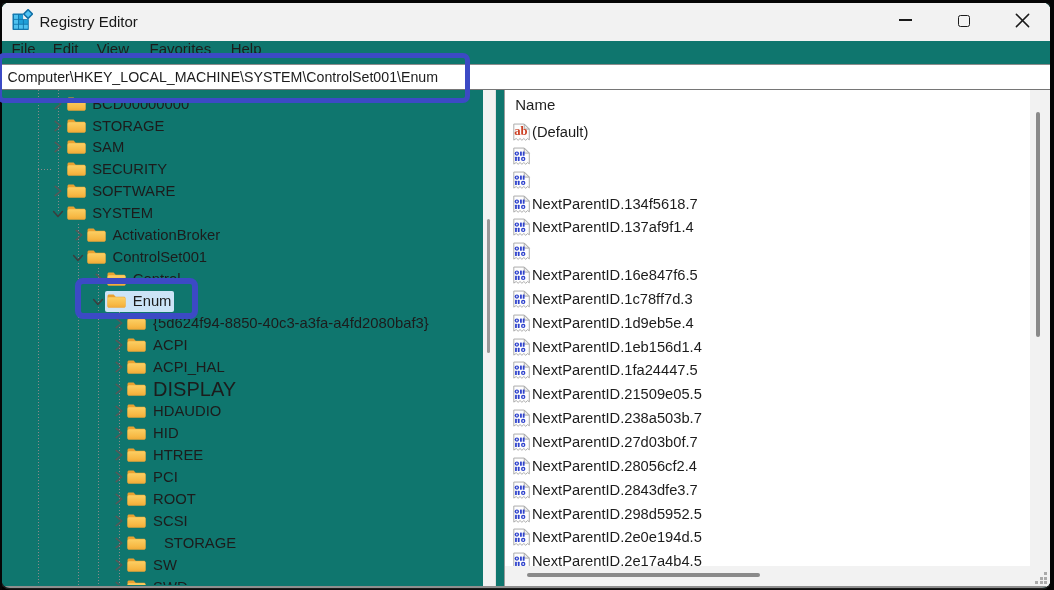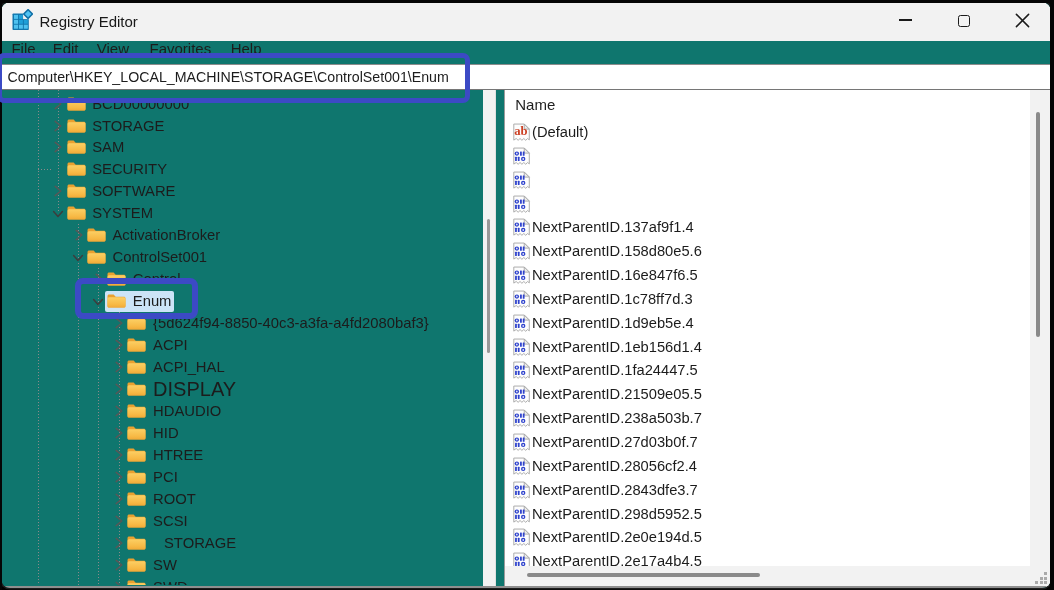--- a/index.html
+++ b/index.html
@@ -36,21 +36,21 @@
 <div class="abs" style="left:956.5px;top:13px;width:10.6px;height:10.6px;border:1.5px solid #1a1a1a;border-radius:2.5px"></div>
 <svg class="abs" style="left:1014px;top:11.5px" width="15" height="15" viewBox="0 0 15 15">
       <path d="M1.4 1.4 L13.6 13.6 M13.6 1.4 L1.4 13.6" stroke="#1a1a1a" stroke-width="1.5" stroke-linecap="round"></path>
     </svg>
 <div class="lbl" style="left:10.4px;top:36.3px;line-height:22px;">File</div>
 <div class="lbl" style="left:51.7px;top:36.3px;line-height:22px;">Edit</div>
 <div class="lbl" style="left:95.8px;top:36.3px;line-height:22px;">View</div>
 <div class="lbl" style="left:148.5px;top:36.3px;line-height:22px;">Favorites</div>
 <div class="lbl" style="left:229.7px;top:36.3px;line-height:22px;">Help</div>
 <div class="abs" style="left:0;top:62.3px;width:1049.5px;height:25.8px;background:#fff;border-top:1.3px solid #8c8c8c;border-bottom:1.5px solid #767676;box-sizing:border-box"></div>
-<div class="lbl" style="left:6.5px;top:64.3px;font-size:14.2px;letter-spacing:0px">Computer\HKEY_LOCAL_MACHINE\STORAGE\ControlSet001\Enum</div>
+<div class="lbl" style="left:6.5px;top:64.3px;font-size:14.2px;letter-spacing:0px">Computer\HKEY_LOCAL_MACHINE\SYSTEM\ControlSet001\Enum</div>
 <div class="abs" style="left:481.5px;top:88.3px;width:12.5px;height:497px;background:#f2f2f2"></div>
 <div class="abs" style="left:485.5px;top:217.5px;width:3.6px;height:134px;background:#989898;border-radius:2px"></div>
 <div class="abs" style="left:494.3px;top:88.3px;width:1px;height:497px;background:#e0e0e0"></div>
 <div class="abs" style="left:503.2px;top:88.3px;width:1.2px;height:497px;background:#9b9b9b"></div>
 <div class="abs" style="left:1029px;top:88.3px;width:20.5px;height:497px;background:#f2f2f2"></div>
 <div class="abs" style="left:1035px;top:110.5px;width:4px;height:225px;background:#8a8a8a;border-radius:2px"></div>
 <div class="abs" style="left:504.4px;top:564px;width:545px;height:21.5px;background:#f2f2f2"></div>
 <div class="abs" style="left:526px;top:571px;width:233px;height:4.8px;background:#8a8a8a;border-radius:2.4px"></div>
 <div class="abs" style="left:1043.4px;top:570.7px;width:2.8px;height:2.8px;background:#aaaaaa"></div>
 <div class="abs" style="left:1038.8px;top:575.3px;width:2.8px;height:2.8px;background:#aaaaaa"></div>
@@ -292,20 +292,21 @@
           <ellipse cx="4.6" cy="6.2" rx="2.1" ry="2.0"></ellipse>
           <ellipse cx="4.6" cy="6.2" rx="0.7" ry="0.9" fill="#fff"></ellipse>
           <rect x="7.6" y="4.2" width="1.7" height="4.0" rx="0.5"></rect>
           <rect x="10.2" y="4.2" width="1.7" height="4.0" rx="0.5"></rect>
           <rect x="2.9" y="9.3" width="1.7" height="4.0" rx="0.5"></rect>
           <rect x="5.5" y="9.3" width="1.7" height="4.0" rx="0.5"></rect>
           <ellipse cx="10.6" cy="11.3" rx="2.1" ry="2.0"></ellipse>
           <ellipse cx="10.6" cy="11.3" rx="0.7" ry="0.9" fill="#fff"></ellipse>
         </g>
       </svg>
+<div class="lbl" style="left:26.6px;top:102.8px;font-size:14.7px">NextParentID.134f5618.7</div>
 <svg class="abs" style="left:6.6px;top:128.6px" width="19" height="19" viewBox="0 0 18 18">
         <path d="M1.7 1 H11.6 L16.4 5.8 V16 L14.8 14.7 L13 16.4 L11.2 14.7 L9.4 16.4 L7.6 14.7 L5.8 16.4 L4 14.7 L1.7 16.2 Z" fill="#fdfdfd" stroke="#a9a9a9" stroke-width="0.9"></path>
         <path d="M11.6 1 L16.4 5.8 H11.6 Z" fill="#ececec" stroke="#a9a9a9" stroke-width="0.9"></path>
         <g fill="#2f43cd">
           <ellipse cx="4.6" cy="6.2" rx="2.1" ry="2.0"></ellipse>
           <ellipse cx="4.6" cy="6.2" rx="0.7" ry="0.9" fill="#fff"></ellipse>
           <rect x="7.6" y="4.2" width="1.7" height="4.0" rx="0.5"></rect>
           <rect x="10.2" y="4.2" width="1.7" height="4.0" rx="0.5"></rect>
           <rect x="2.9" y="9.3" width="1.7" height="4.0" rx="0.5"></rect>
           <rect x="5.5" y="9.3" width="1.7" height="4.0" rx="0.5"></rect>
@@ -321,21 +322,20 @@
           <ellipse cx="4.6" cy="6.2" rx="2.1" ry="2.0"></ellipse>
           <ellipse cx="4.6" cy="6.2" rx="0.7" ry="0.9" fill="#fff"></ellipse>
           <rect x="7.6" y="4.2" width="1.7" height="4.0" rx="0.5"></rect>
           <rect x="10.2" y="4.2" width="1.7" height="4.0" rx="0.5"></rect>
           <rect x="2.9" y="9.3" width="1.7" height="4.0" rx="0.5"></rect>
           <rect x="5.5" y="9.3" width="1.7" height="4.0" rx="0.5"></rect>
           <ellipse cx="10.6" cy="11.3" rx="2.1" ry="2.0"></ellipse>
           <ellipse cx="10.6" cy="11.3" rx="0.7" ry="0.9" fill="#fff"></ellipse>
         </g>
       </svg>
-<div class="lbl" style="left:26.6px;top:150.4px;font-size:14.7px">NextParentID.158d80e5.6</div>
 <svg class="abs" style="left:6.6px;top:176.3px" width="19" height="19" viewBox="0 0 18 18">
         <path d="M1.7 1 H11.6 L16.4 5.8 V16 L14.8 14.7 L13 16.4 L11.2 14.7 L9.4 16.4 L7.6 14.7 L5.8 16.4 L4 14.7 L1.7 16.2 Z" fill="#fdfdfd" stroke="#a9a9a9" stroke-width="0.9"></path>
         <path d="M11.6 1 L16.4 5.8 H11.6 Z" fill="#ececec" stroke="#a9a9a9" stroke-width="0.9"></path>
         <g fill="#2f43cd">
           <ellipse cx="4.6" cy="6.2" rx="2.1" ry="2.0"></ellipse>
           <ellipse cx="4.6" cy="6.2" rx="0.7" ry="0.9" fill="#fff"></ellipse>
           <rect x="7.6" y="4.2" width="1.7" height="4.0" rx="0.5"></rect>
           <rect x="10.2" y="4.2" width="1.7" height="4.0" rx="0.5"></rect>
           <rect x="2.9" y="9.3" width="1.7" height="4.0" rx="0.5"></rect>
           <rect x="5.5" y="9.3" width="1.7" height="4.0" rx="0.5"></rect>

